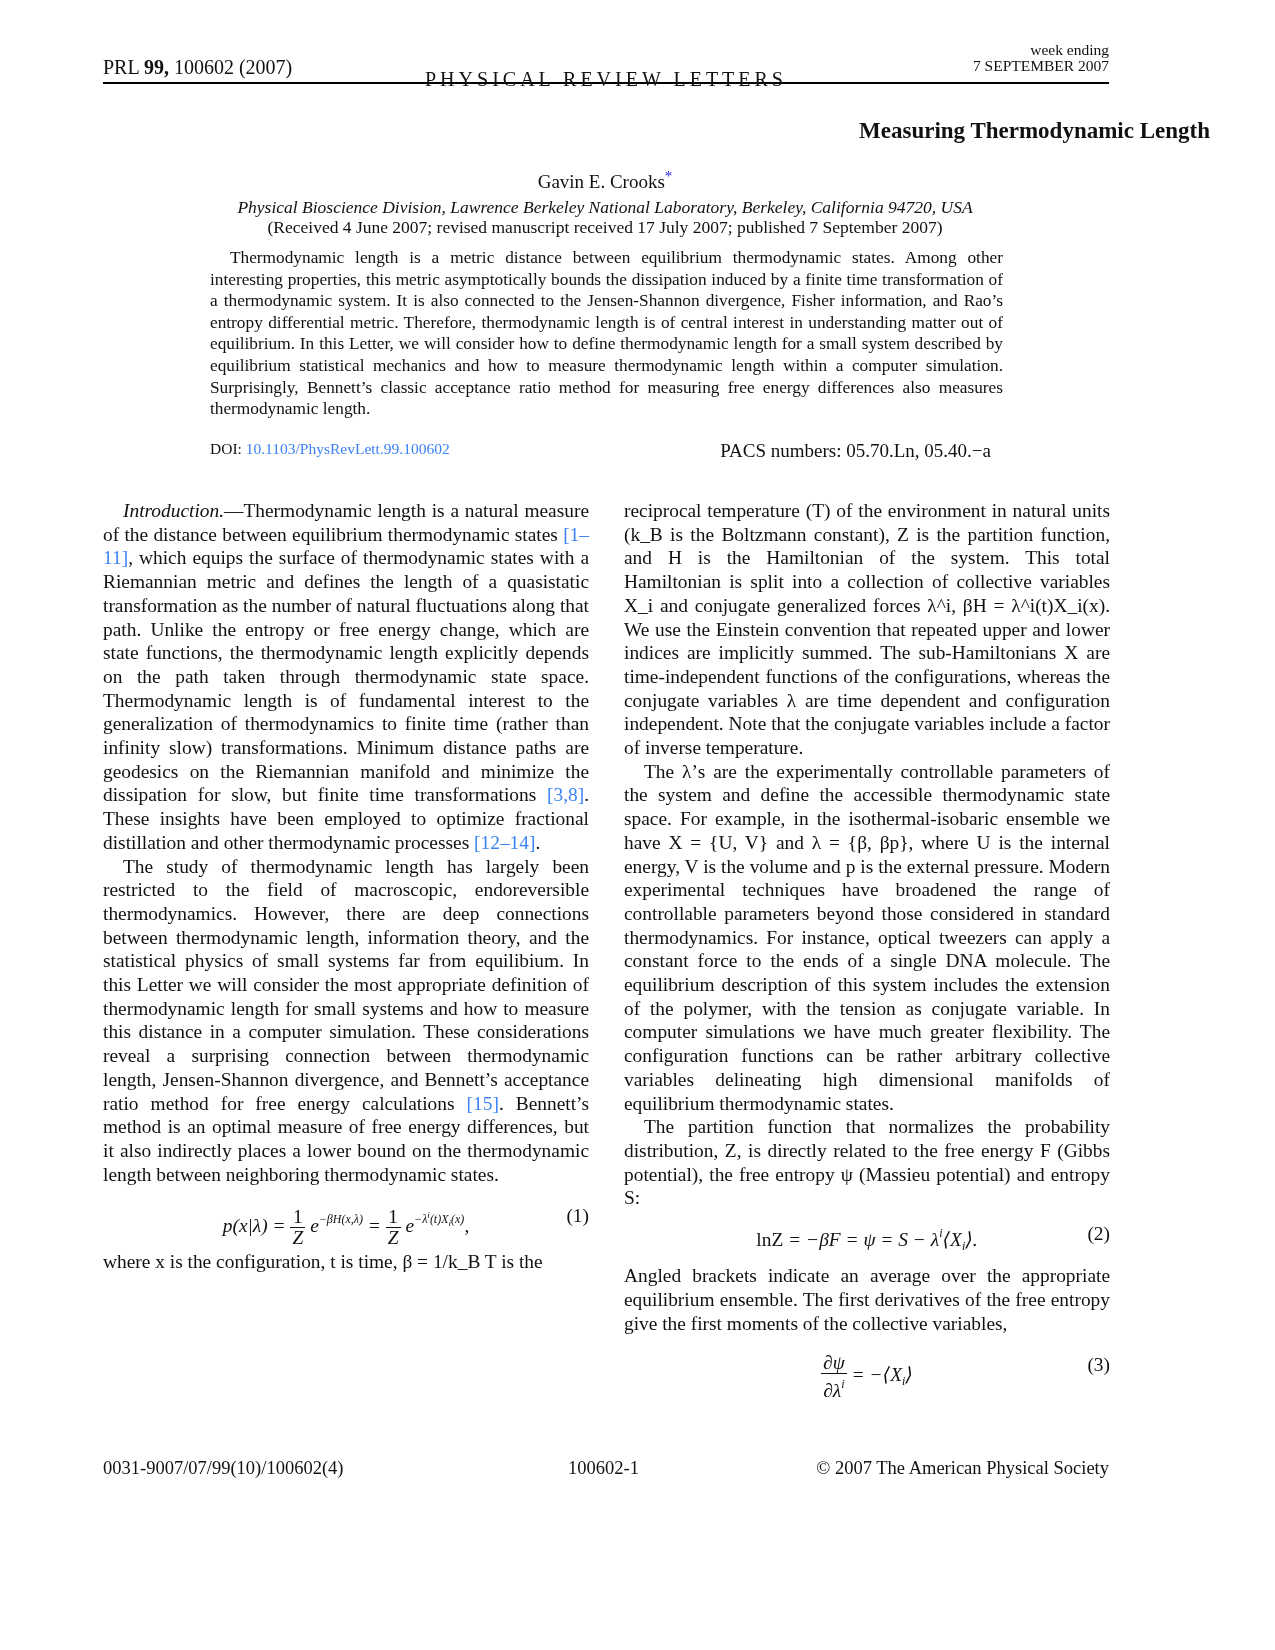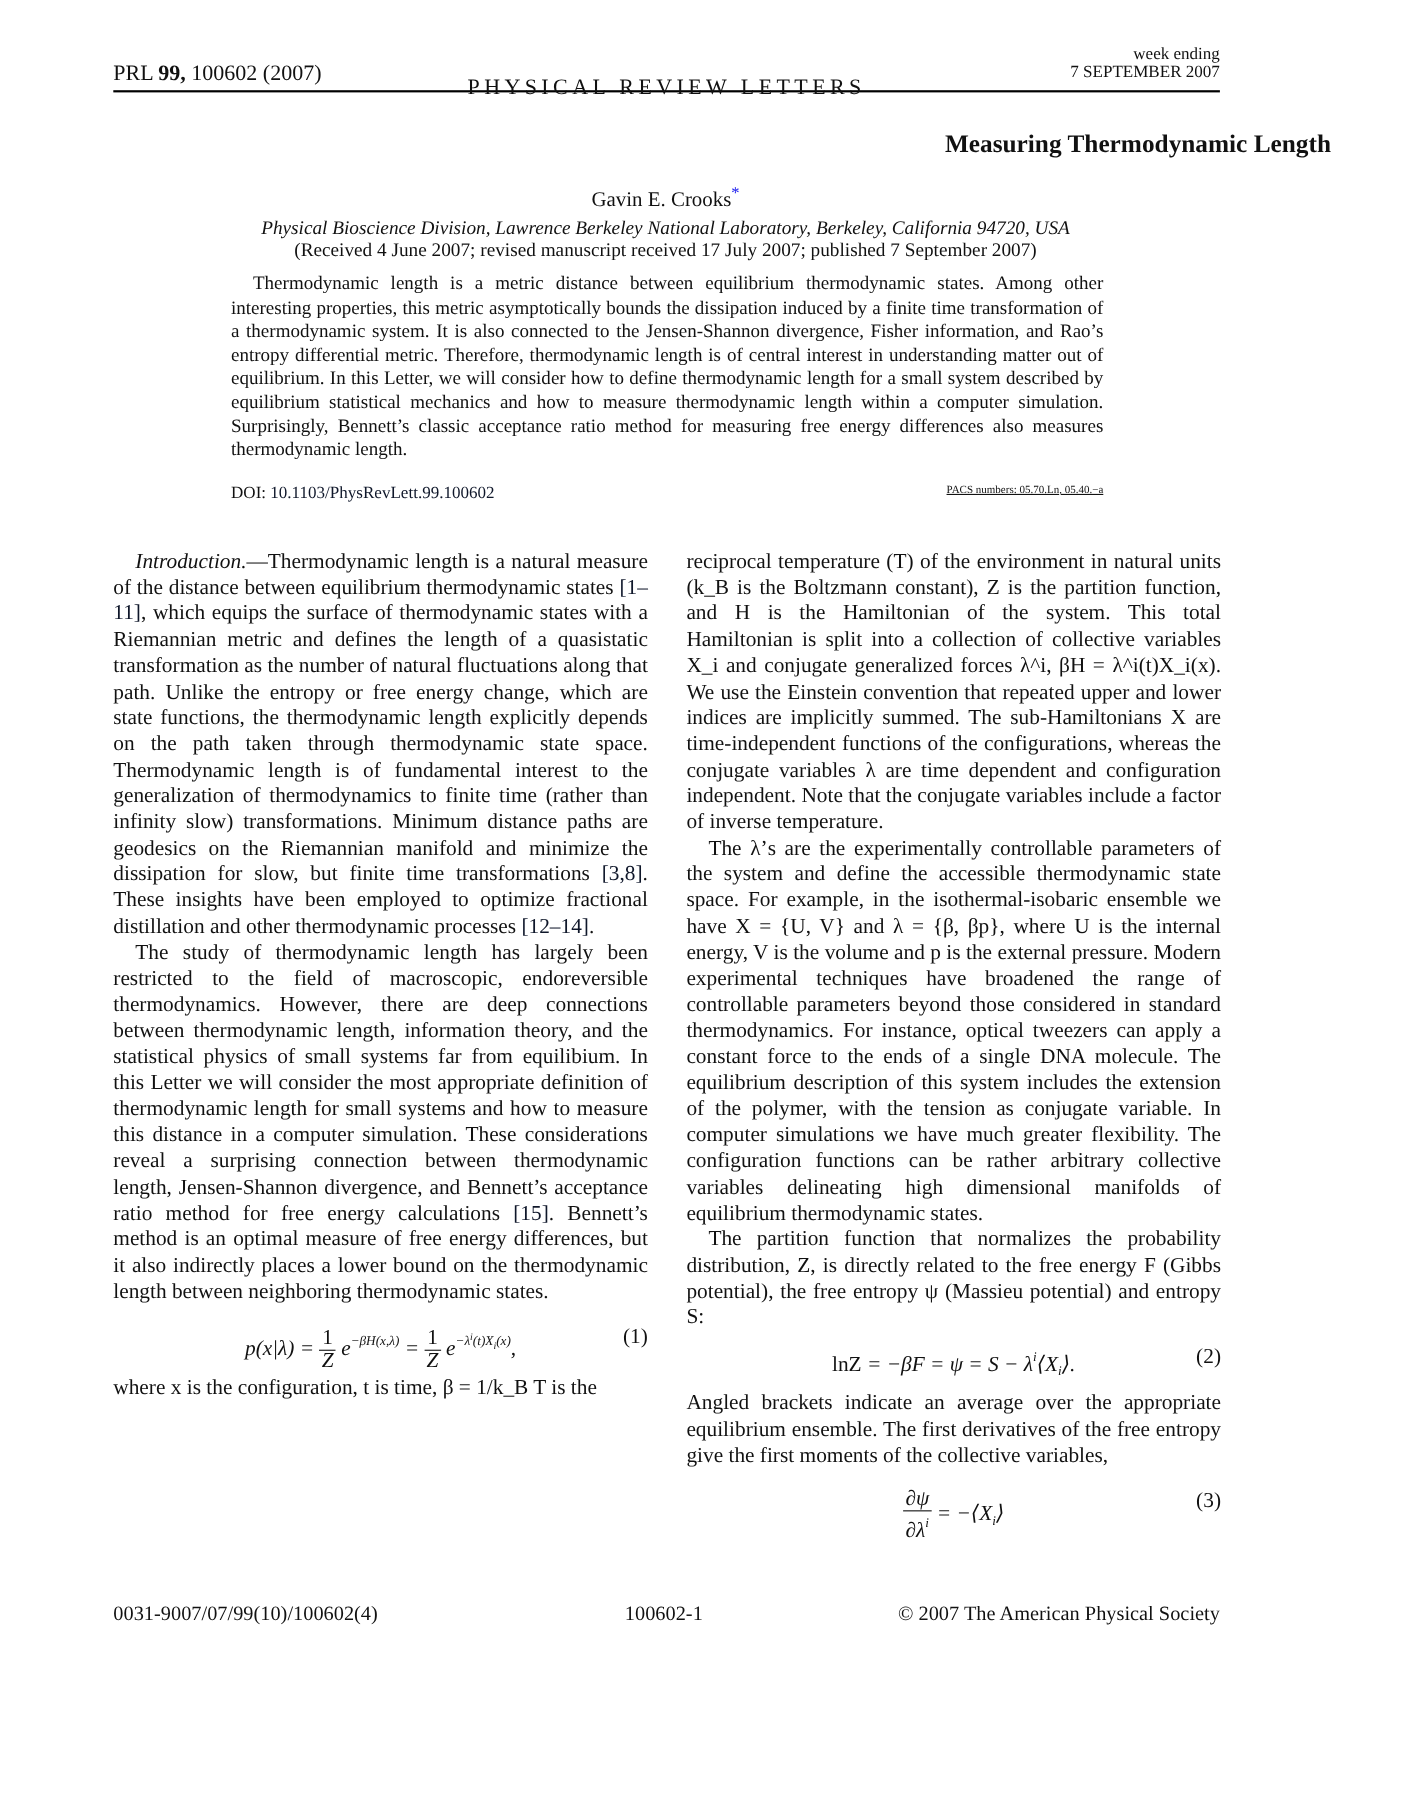--- a/index.html
+++ b/index.html
@@ -1,33 +1,33 @@
 <!DOCTYPE html>
 <html><head>
 <meta charset="utf-8">
 <style>
   html, body { margin: 0; padding: 0; background: #ffffff; }
   body {
     width: 1275px; height: 1650px; position: relative; overflow: hidden;
     font-family: "Liberation Serif", "DejaVu Serif", serif; color: #111;
   }
-  a, .ref { color: #0f172a; text-decoration: none; }
+  a, .ref { color: #3b82f6; text-decoration: none; }
   .hdr { position: absolute; left: 103px; top: 40px; width: 1006px; height: 42px; border-bottom: 2.5px solid #000; }
   .hdr-left { position: absolute; left: 0; top: 16px; font-size: 20px; }
   .hdr-left b { font-weight: bold; }
   .hdr-center { position: absolute; left: 0; right: 0; top: 4px; text-align: center; font-size: 20px; letter-spacing: 4px; margin-top: 24px; }
   .hdr-right { position: absolute; right: 0; top: 2px; text-align: right; font-size: 15.5px; line-height: 16px; }
   .title { position: absolute; top: 118px; left: 0; width: 1210px; text-align: right; font-size: 23px; font-weight: bold; }
   .author { position: absolute; top: 168px; left: 0; width: 1210px; text-align: center; font-size: 19px; }
   .author sup { color: #1a1aee; font-size: 15px; }
   .affil { position: absolute; top: 197px; left: 0; width: 1210px; text-align: center; font-size: 17.5px; font-style: italic; }
   .received { position: absolute; top: 217px; left: 0; width: 1210px; text-align: center; font-size: 17.5px; }
   .abstract { position: absolute; top: 247px; left: 210px; width: 793px; font-size: 17.3px; line-height: 21.6px; text-align: justify; text-indent: 20px; }
   .doi { position: absolute; top: 440px; left: 210px; font-size: 15.5px; }
-  .pacs { position: absolute; top: 440px; right: 272px; font-size: 10px; text-decoration: underline; }
+  .pacs { position: absolute; top: 440px; right: 284px; font-size: 19px; }
   .col { position: absolute; top: 499px; width: 486px; font-size: 19.4px; line-height: 23.7px; text-align: justify; }
   .col p { margin: 0; text-indent: 20px; }
   .col p.noindent { text-indent: 0; }
   .col-left { left: 103px; }
   .col-right { left: 624px; }
   .eq { position: relative; height: 48px; margin: 8px 0; font-style: italic; }
   .eq .body { position: absolute; left: 0; right: 0; text-align: center; top: 10px; }
   .eq .num { position: absolute; right: 0; top: 10px; font-style: normal; }
   .frac { display: inline-block; vertical-align: middle; text-align: center; font-style: italic; line-height: 20px; }
   .frac .n { display: block; border-bottom: 1px solid #111; padding: 0 2px; }

